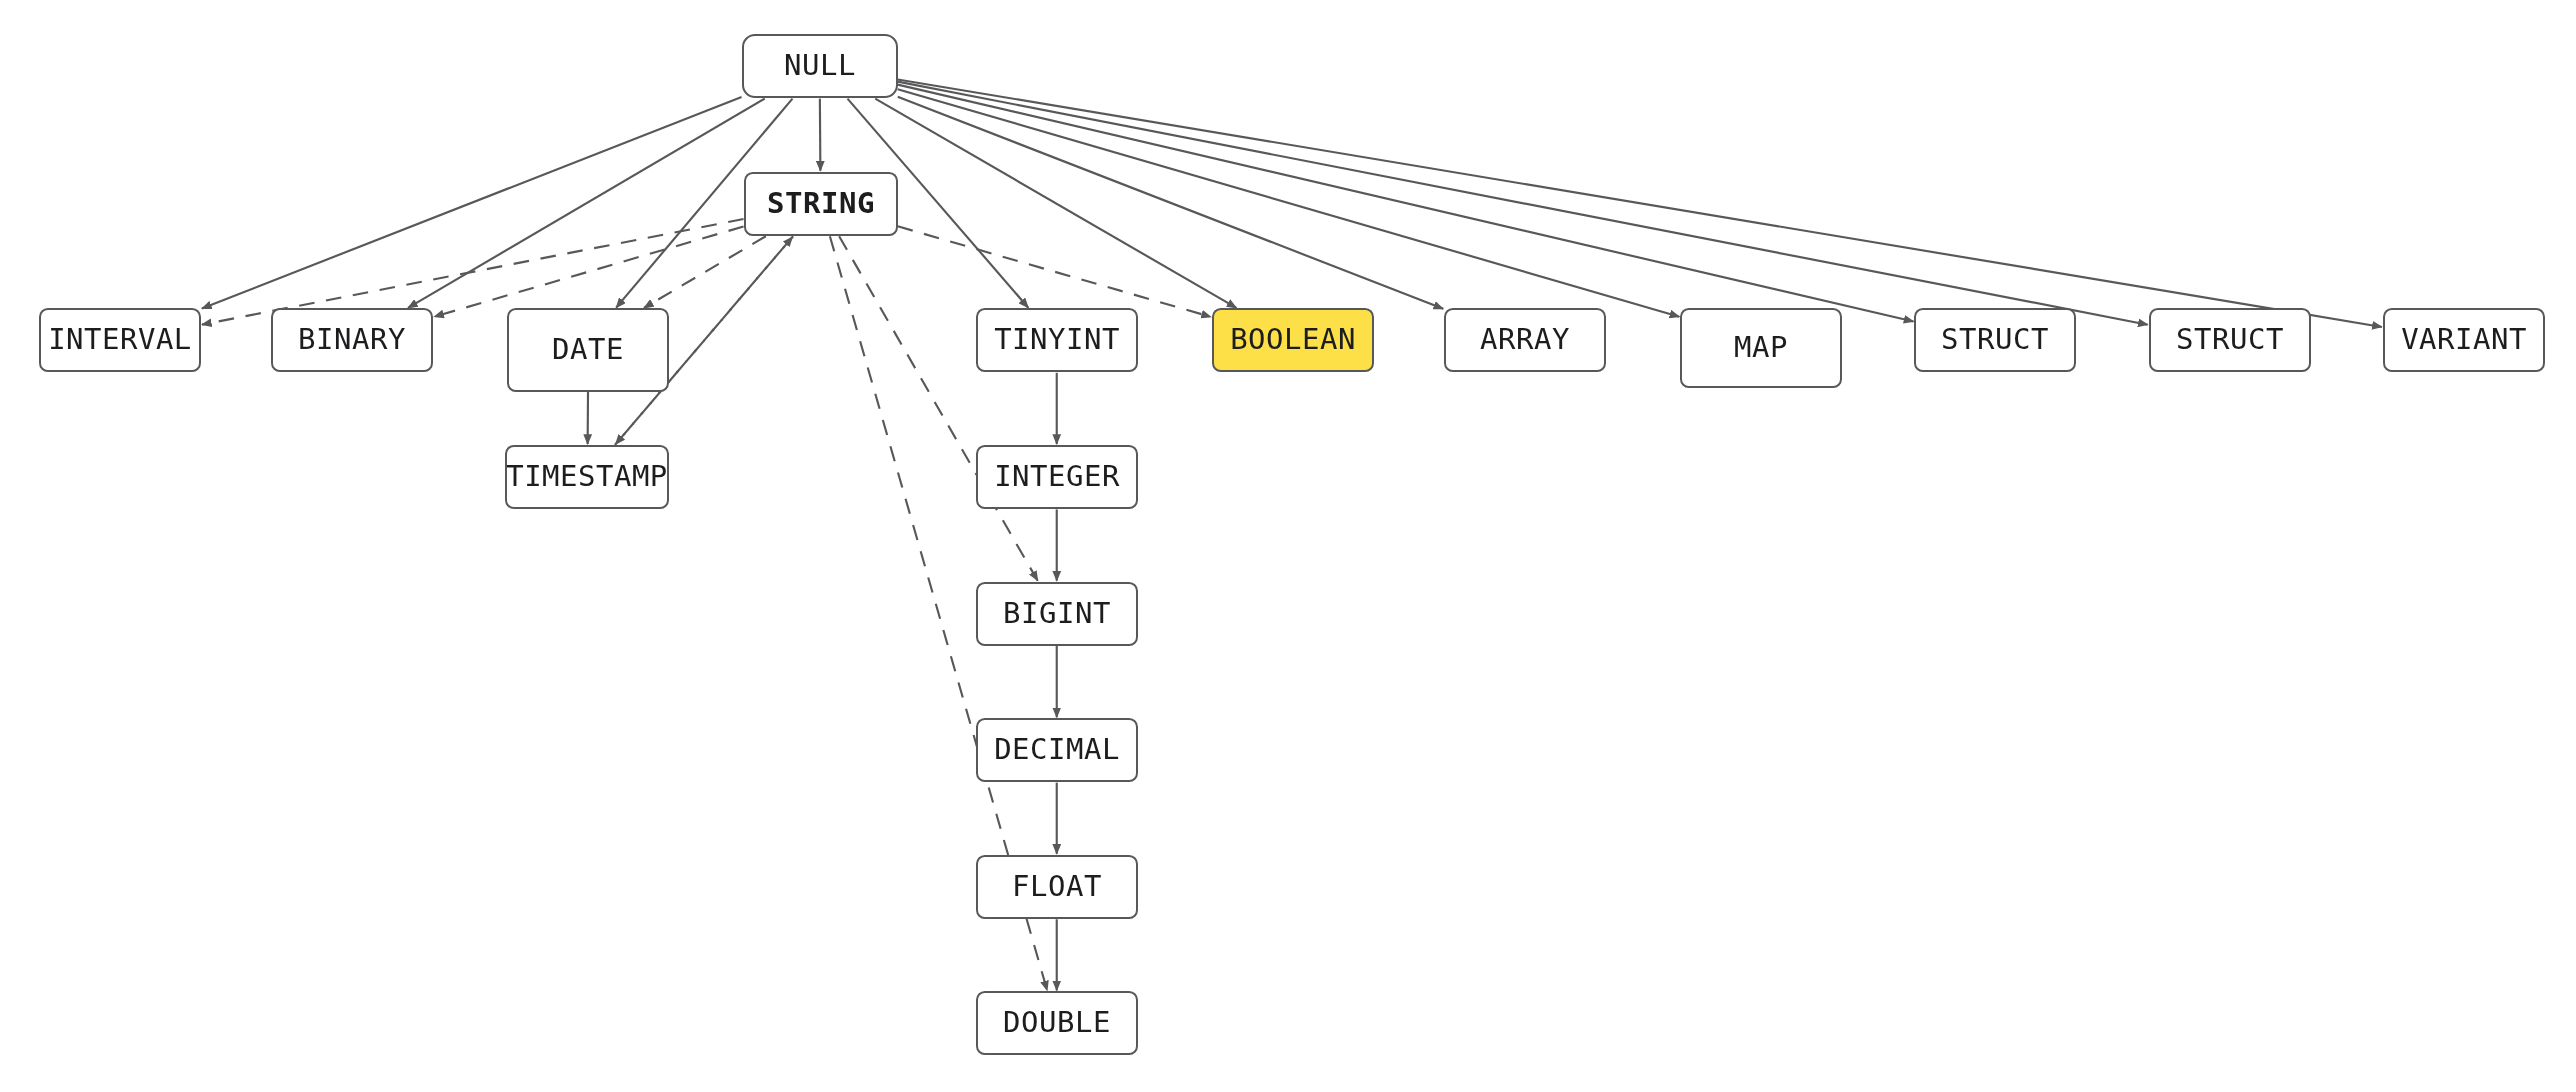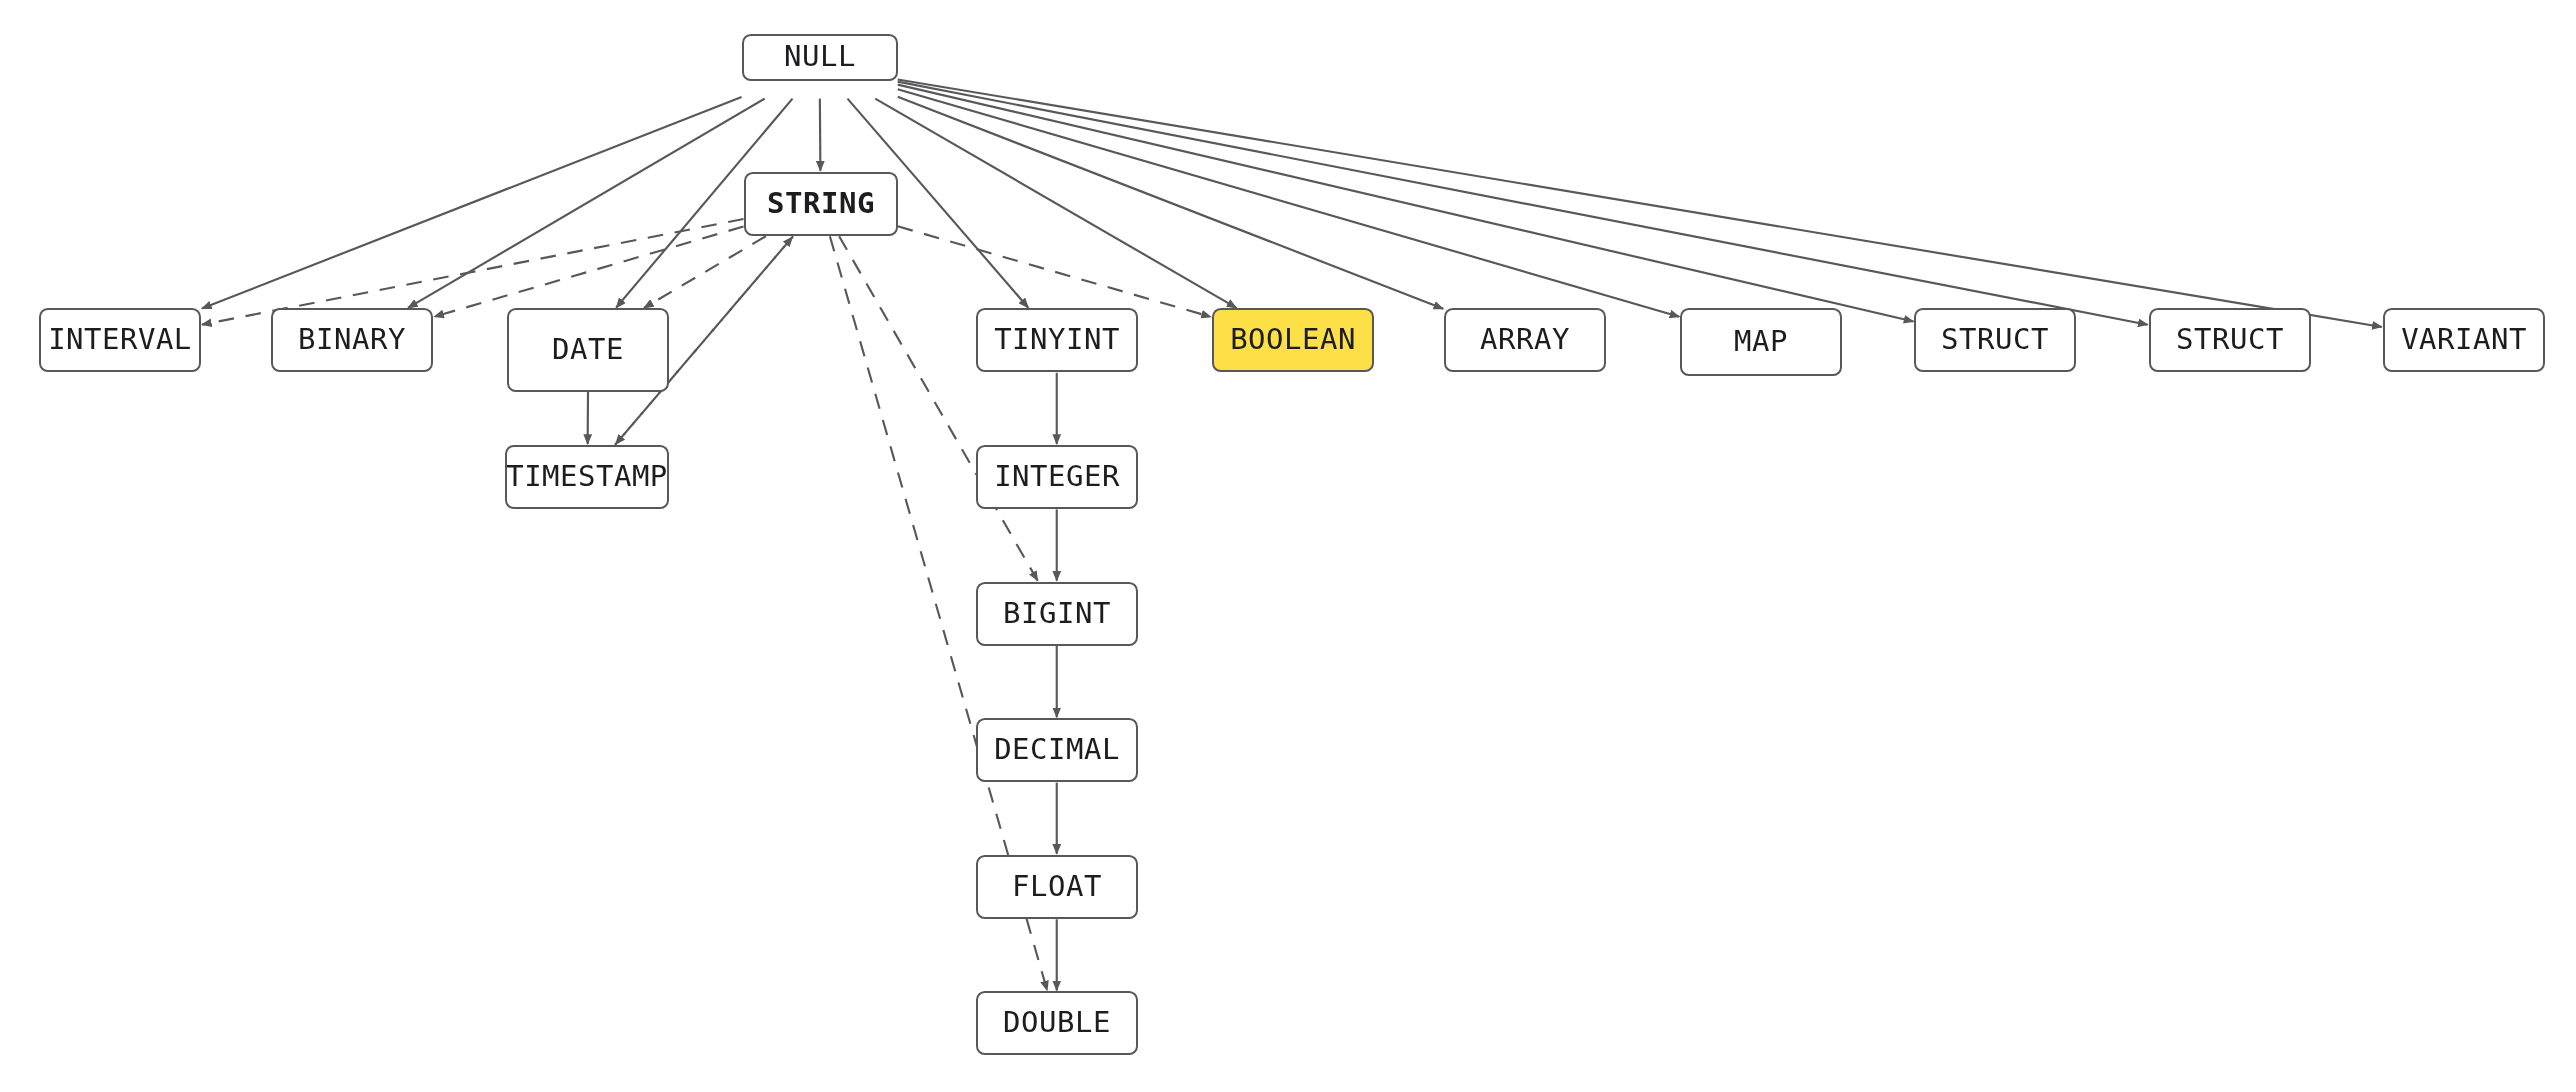--- a/index.html
+++ b/index.html
@@ -86,21 +86,21 @@
         <line x1="630.17" y1="456.00" x2="812.18" y2="242.76" stroke="#58585a" stroke-width="2.2" marker-end="url(#arrowhead)" stroke-dasharray="16 12"></line>
         <line x1="602.76" y1="382.00" x2="602.24" y2="455.00" stroke="#58585a" stroke-width="2.2" marker-end="url(#arrowhead)"></line>
         <line x1="1083.00" y1="382.00" x2="1083.00" y2="455.00" stroke="#58585a" stroke-width="2.2" marker-end="url(#arrowhead)"></line>
         <line x1="1083.00" y1="522.00" x2="1083.00" y2="595.00" stroke="#58585a" stroke-width="2.2" marker-end="url(#arrowhead)"></line>
         <line x1="1083.00" y1="662.00" x2="1083.00" y2="735.00" stroke="#58585a" stroke-width="2.2" marker-end="url(#arrowhead)"></line>
         <line x1="1083.00" y1="802.00" x2="1083.00" y2="875.00" stroke="#58585a" stroke-width="2.2" marker-end="url(#arrowhead)"></line>
         <line x1="1083.00" y1="942.00" x2="1083.00" y2="1015.00" stroke="#58585a" stroke-width="2.2" marker-end="url(#arrowhead)"></line>
       </g>
   </svg>
   <div id="node-layer">
-      <div class="node" style="left: 742px; top: 34px; width: 156px; height: 47px; border-color: rgb(88, 88, 90); background: rgb(255, 255, 255); color: rgb(29, 29, 31);">
+      <div class="node" style="left: 742px; top: 34px; width: 156px; height: 64px; border-color: rgb(88, 88, 90); background: rgb(255, 255, 255); color: rgb(29, 29, 31); border-radius: 13px;">
         <span class="node-label">NULL</span>
       </div>
       <div class="node" style="left: 744px; top: 172px; width: 154px; height: 64px; border-color: rgb(88, 88, 90); background: rgb(255, 255, 255); color: rgb(29, 29, 31); font-weight: bold;">
         <span class="node-label">STRING</span>
       </div>
       <div class="node" style="left: 39px; top: 308px; width: 162px; height: 64px; border-color: rgb(88, 88, 90); background: rgb(255, 255, 255); color: rgb(29, 29, 31);">
         <span class="node-label">INTERVAL</span>
       </div>
       <div class="node" style="left: 271px; top: 308px; width: 162px; height: 64px; border-color: rgb(88, 88, 90); background: rgb(255, 255, 255); color: rgb(29, 29, 31); align-items: center;">
         <span class="node-label">BINARY</span>
@@ -110,21 +110,21 @@
       </div>
       <div class="node" style="left: 976px; top: 308px; width: 162px; height: 64px; border-color: rgb(88, 88, 90); background: rgb(255, 255, 255); color: rgb(29, 29, 31);">
         <span class="node-label">TINYINT</span>
       </div>
       <div class="node" style="left: 1212px; top: 308px; width: 162px; height: 64px; border-color: rgb(88, 88, 90); background: #fde047; color: rgb(29, 29, 31);">
         <span class="node-label">BOOLEAN</span>
       </div>
       <div class="node" style="left: 1444px; top: 308px; width: 162px; height: 64px; border-color: rgb(88, 88, 90); background: rgb(255, 255, 255); color: rgb(29, 29, 31);">
         <span class="node-label">ARRAY</span>
       </div>
-      <div class="node" style="left: 1680px; top: 308px; width: 162px; height: 68px; border-color: rgb(88, 88, 90); background: rgb(255, 255, 255); color: rgb(29, 29, 31);">
+      <div class="node" style="left: 1680px; top: 308px; width: 162px; height: 80px; border-color: rgb(88, 88, 90); background: rgb(255, 255, 255); color: rgb(29, 29, 31);">
         <span class="node-label">MAP</span>
       </div>
       <div class="node" style="left: 1914px; top: 308px; width: 162px; height: 64px; border-color: rgb(88, 88, 90); background: rgb(255, 255, 255); color: rgb(29, 29, 31);">
         <span class="node-label">STRUCT</span>
       </div>
       <div class="node" style="left: 2149px; top: 308px; width: 162px; height: 64px; border-color: rgb(88, 88, 90); background: rgb(255, 255, 255); color: rgb(29, 29, 31);">
         <span class="node-label">STRUCT</span>
       </div>
       <div class="node" style="left: 2383px; top: 308px; width: 162px; height: 64px; border-color: rgb(88, 88, 90); background: rgb(255, 255, 255); color: rgb(29, 29, 31);">
         <span class="node-label">VARIANT</span>

